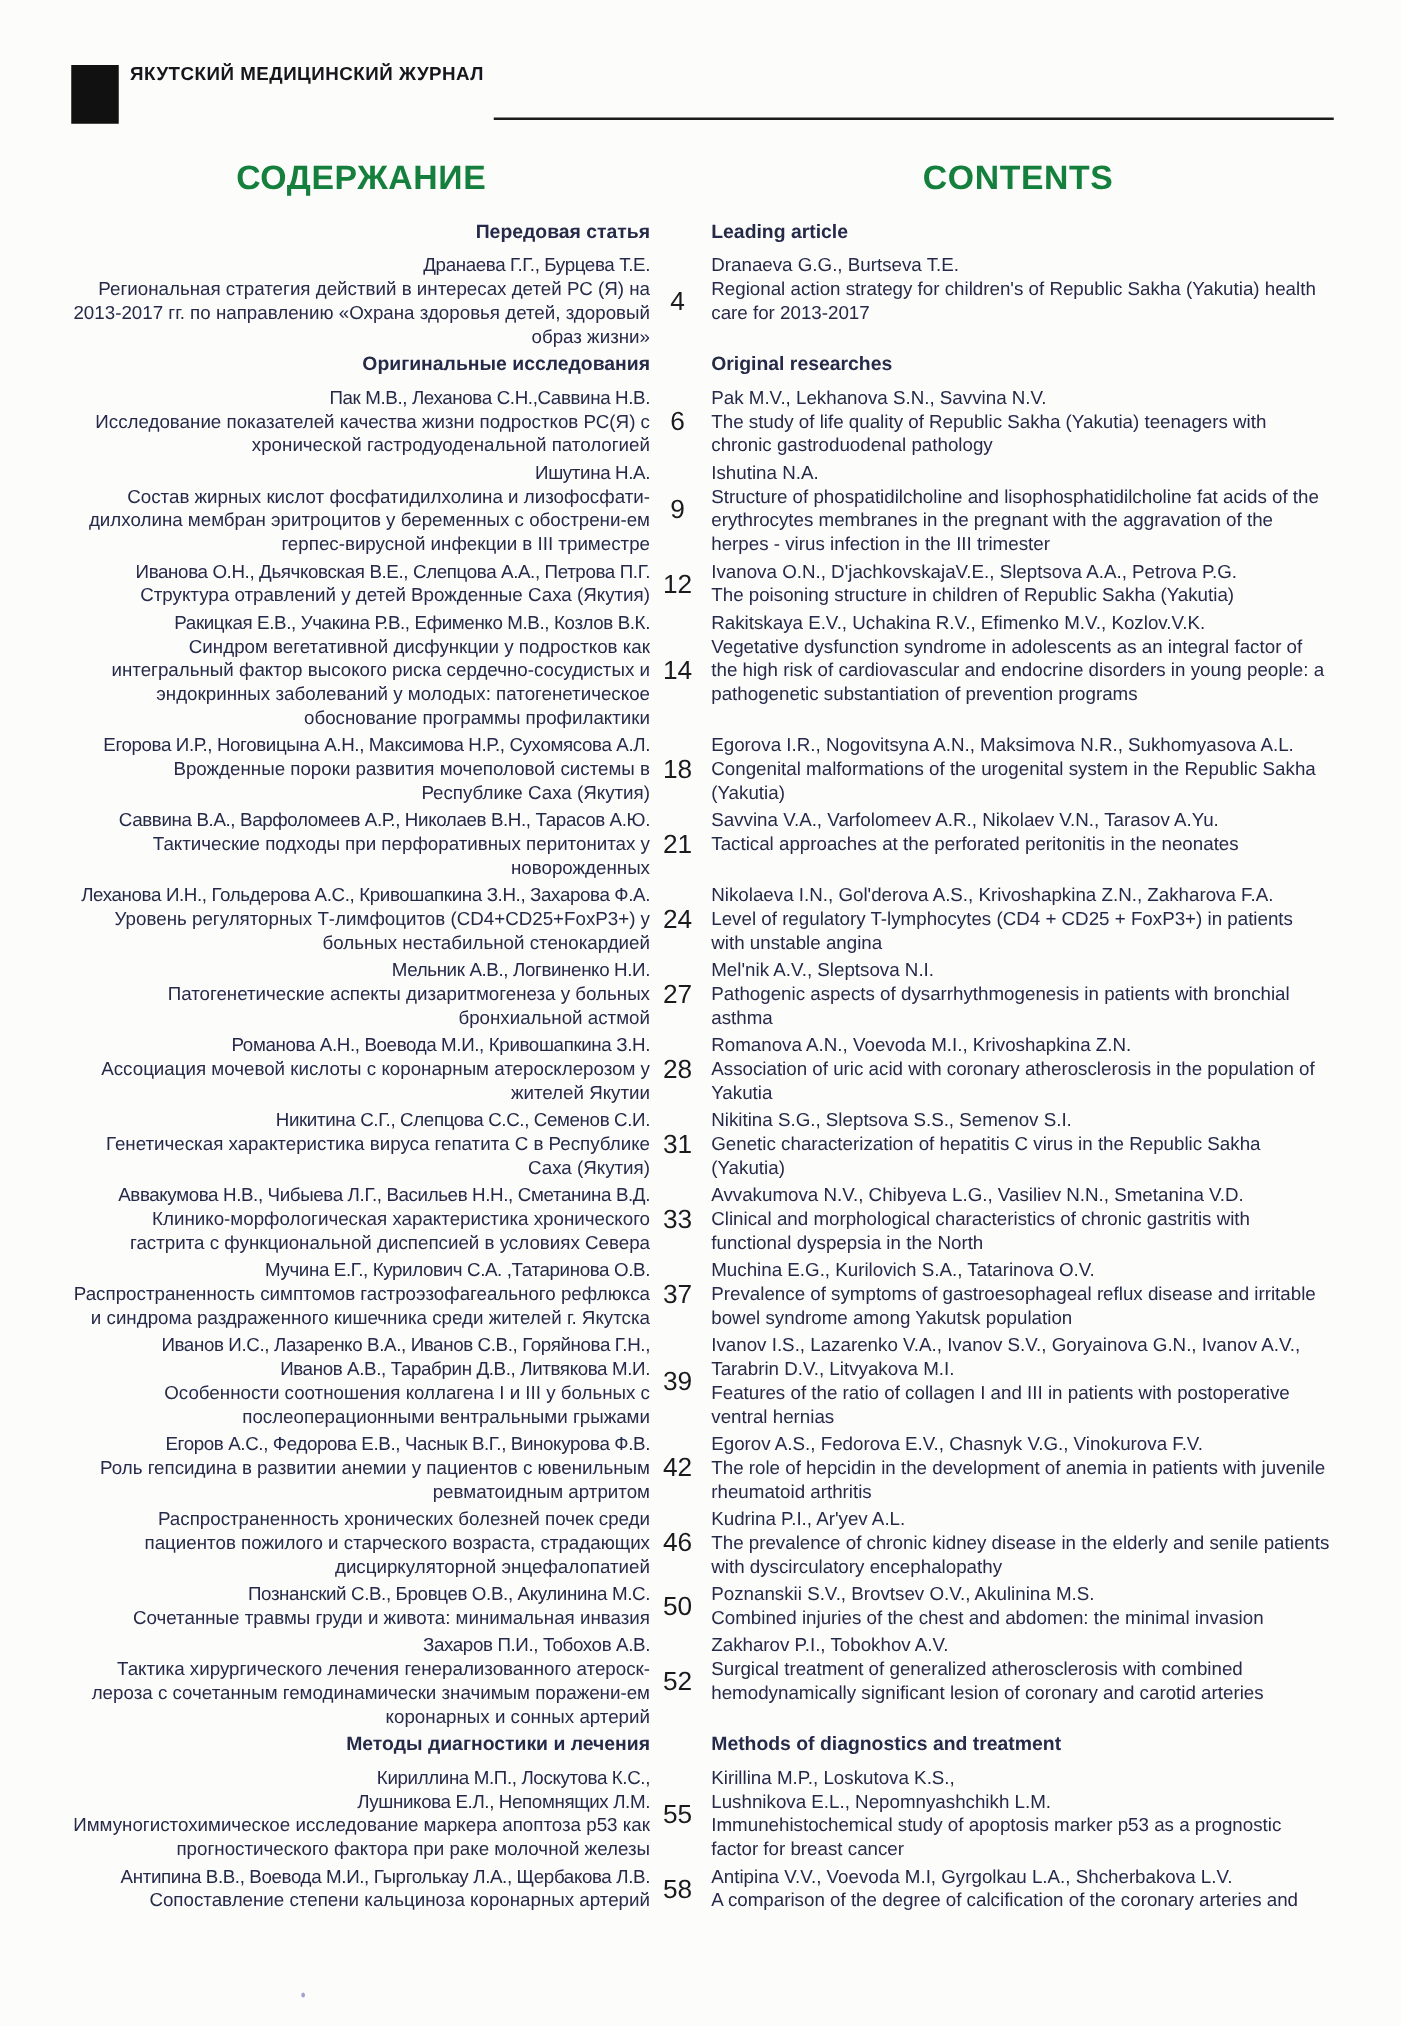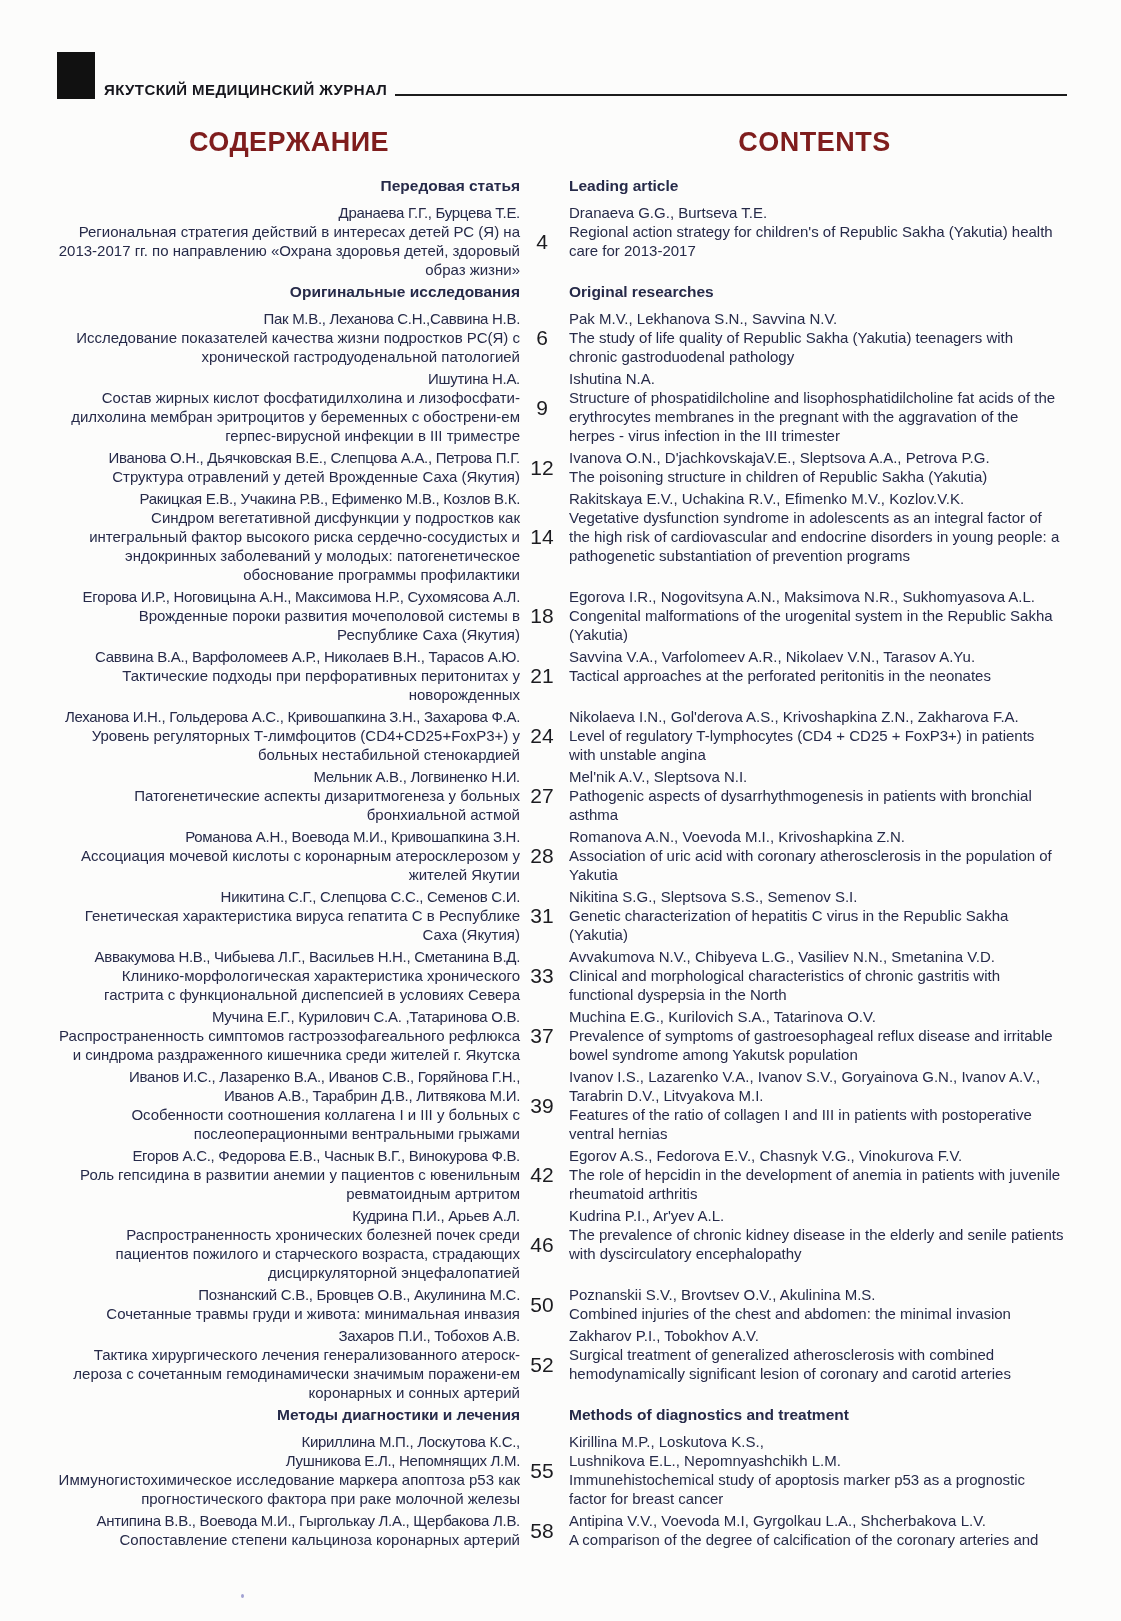--- a/index.html
+++ b/index.html
@@ -12,35 +12,35 @@
     position:relative;
     width:1121px;height:1621px;
     background:var(--paper);
     font-family:"Liberation Sans",sans-serif;
     color:var(--ink);
     overflow:hidden;
   }
   
   .page-header{
     position:absolute;top:52px;left:57px;right:54px;
-    display:flex;align-items:flex-end;
+    display:flex;
   }
   .black-square{width:38px;height:47px;background:#111;margin-right:9px;flex:0 0 auto;}
   .journal-name{
     font-weight:bold;font-size:15px;letter-spacing:.4px;
     color:var(--ink-black);white-space:nowrap;line-height:1;
     padding-bottom:2px;
   }
   .header-rule{flex:1;border-bottom:2.5px solid #1c1c1c;margin:0 0 3px 8px;}
   
   .content{position:absolute;left:58px;top:126px;width:1007px;}
   .titles-row{display:grid;grid-template-columns:462px 44px 1fr;margin-bottom:18px;}
   .toc-title{
     font-size:27px;font-weight:bold;letter-spacing:.5px;
-    text-align:center;color:#7f1d1d;line-height:1.2;
+    text-align:center;color:#15803d;line-height:1.2;
   }
   
   .row{display:grid;grid-template-columns:462px 44px 1fr;}
   .section-head{margin-top:2px;margin-bottom:8px;}
   .entry{margin-bottom:3px;}
   .ru{text-align:right;}
   .en{text-align:left;padding-left:5px;}
   .head{font-weight:bold;font-size:15.5px;line-height:19px;}
   .authors,.title{
     font-size:15px;line-height:19px;white-space:pre-line;
@@ -240,21 +240,20 @@
           <div class="title">Роль гепсидина в развитии анемии у пациентов с ювенильным ревматоидным артритом</div>
         </div>
         <div class="pg">42</div>
         <div class="en">
           <div class="authors">Egorov A.S., Fedorova E.V., Chasnyk V.G., Vinokurova F.V.</div>
           <div class="title">The role of hepcidin in the development of anemia in patients with juvenile rheumatoid arthritis</div>
         </div>
       </div>
       <div class="row entry">
         <div class="ru">
-          <div class="authors">Кудрина П.И., Арьев А.Л.</div>
           <div class="title">Распространенность хронических болезней почек среди пациентов пожилого и старческого возраста, страдающих дисциркуляторной энцефалопатией</div>
         </div>
         <div class="pg">46</div>
         <div class="en">
           <div class="authors">Kudrina P.I., Ar'yev A.L.</div>
           <div class="title">The prevalence of chronic kidney disease in the elderly and senile patients with dyscirculatory encephalopathy</div>
         </div>
       </div>
       <div class="row entry">
         <div class="ru">

